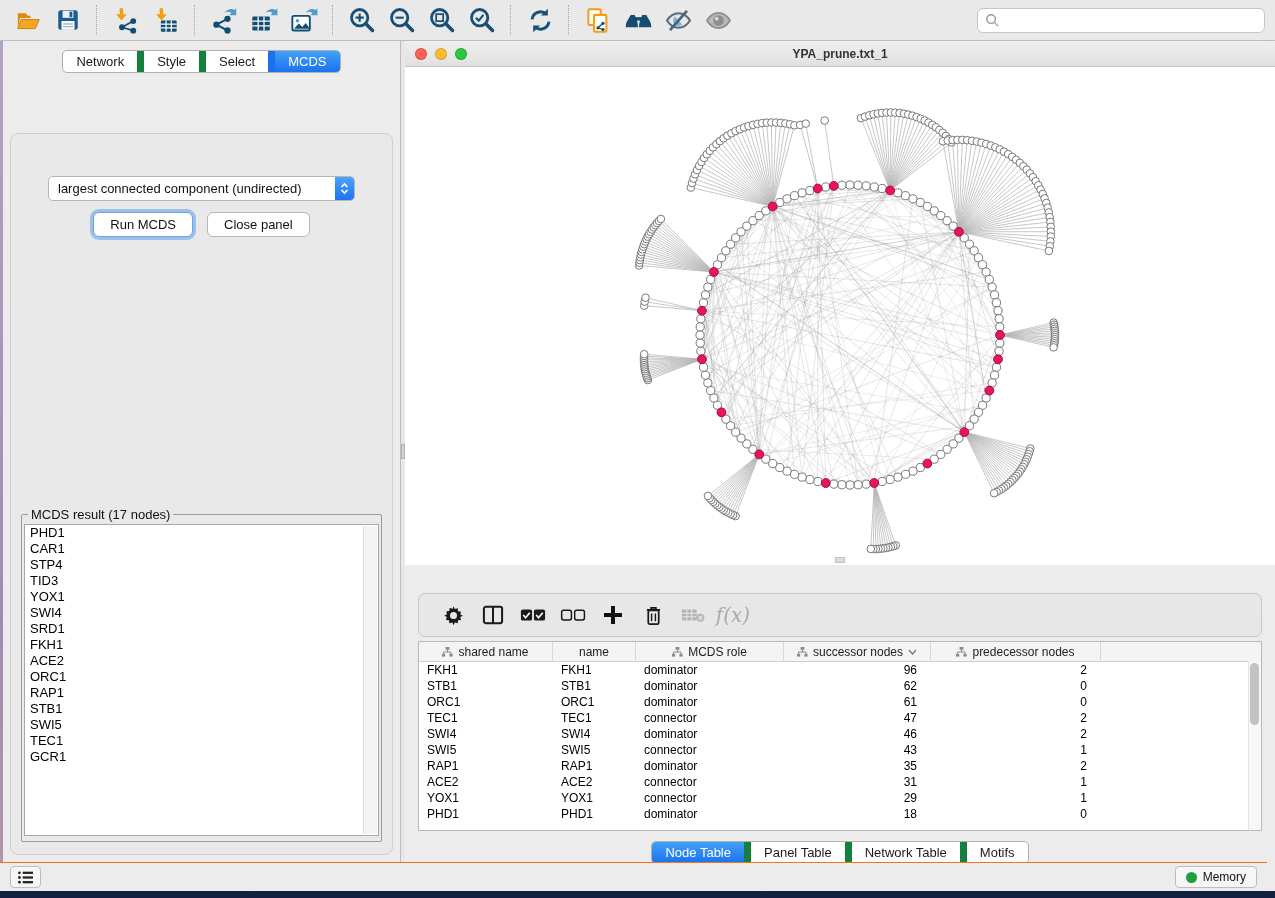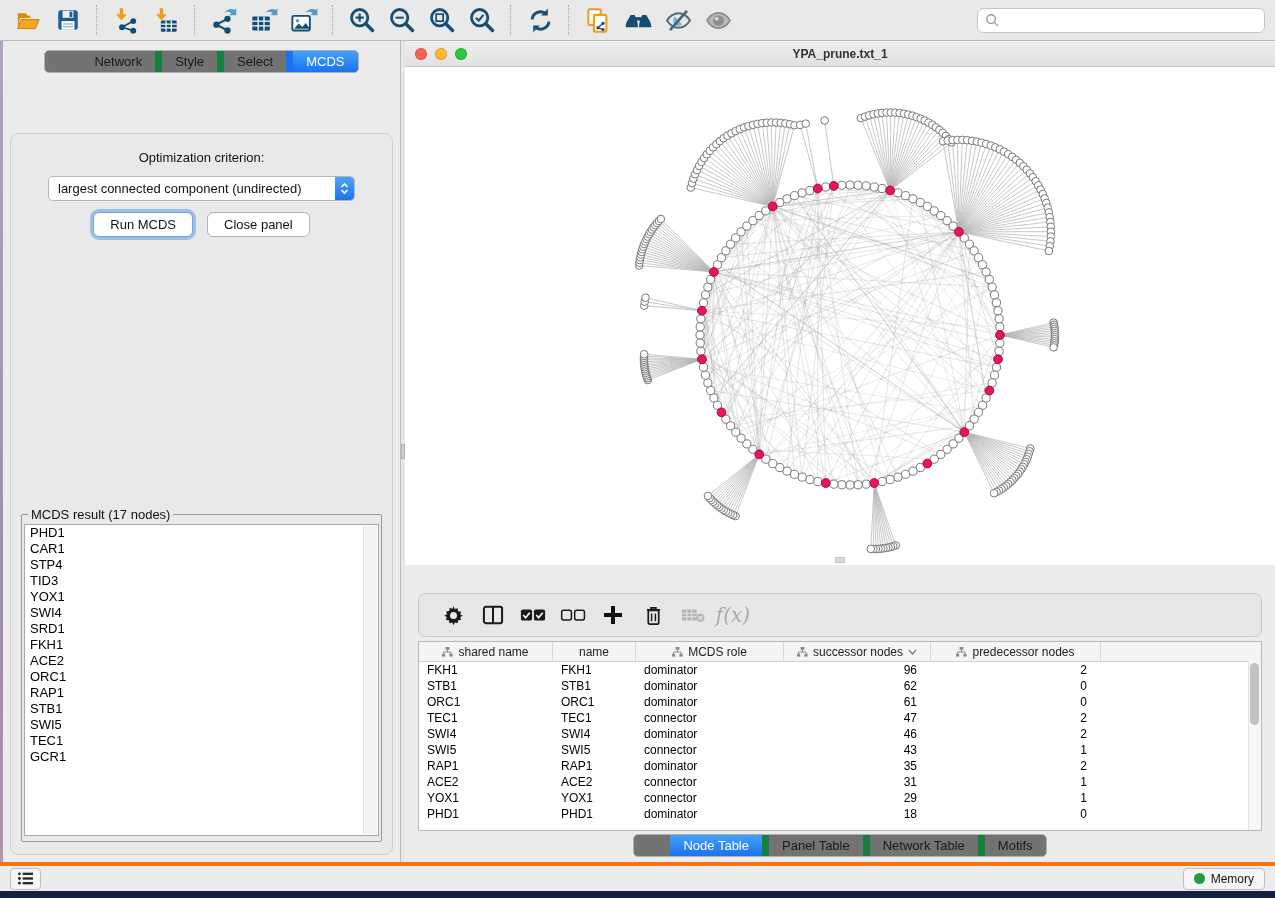--- a/index.html
+++ b/index.html
@@ -20,21 +20,21 @@
   .search{margin-left:auto;margin-right:10px;width:288px;height:25px;background:#fff;border:1px solid #c6c6c6;border-radius:6px;display:flex;align-items:center;padding-left:7px;box-sizing:border-box;}
   .search input{border:none;outline:none;flex:1;font-size:13px;background:transparent;margin-left:5px;font-family:inherit;}
 
   
   .cpanel{position:absolute;left:3px;top:41px;width:397px;height:821px;background:#ececec;}
   .panel-head{height:26px;display:flex;align-items:center;padding:4px 10px 0 10px;}
   .panel-title{font-size:13px;color:#1a1a1a;}
   .panel-head .spacer{flex:1}
   .mini-btn{width:16px;height:16px;display:flex;align-items:center;justify-content:center;margin-left:7px;}
   .seg-row{display:flex;justify-content:center;margin-top:9px;}
-  .seg{display:inline-flex;border:1px solid #b0b0b0;border-radius:5px;overflow:hidden;background:#737373;height:21px;padding-left:36px;}
+  .seg{display:inline-flex;border:1px solid #b0b0b0;border-radius:5px;overflow:hidden;background:#ffffff;height:21px;}
   .seg > div{padding:2px 13px;font-size:13px;color:#1a1a1a;border-left:7px solid #15803d;display:flex;align-items:center;}
   .seg > div:first-child{border-left:none;}
   .seg > div.sel{background:linear-gradient(180deg,#43a0f8,#1b72ef);color:#fff;border-left-color:#1b72ef;}
   .pane{position:absolute;left:7px;right:7px;top:92px;bottom:7px;background:#e9e9e9;border:1px solid #cfcfcf;border-radius:8px;}
   .opt-label{text-align:center;margin-top:16px;font-size:13px;color:#111;}
   .dropdown{position:absolute;left:37px;right:37px;top:42px;height:25px;background:#fff;border:1px solid #b6b6b6;border-radius:5px;display:flex;align-items:center;box-sizing:border-box;}
   .dropdown .val{flex:1;font-size:13px;padding-left:9px;color:#111;white-space:nowrap;}
   .dropdown .step{width:19px;height:100%;background:linear-gradient(180deg,#4da3f9,#1d74f0);border-radius:0 4px 4px 0;display:flex;align-items:center;justify-content:center;}
   .btn-row{position:absolute;top:78px;left:0;right:0;display:flex;justify-content:center;gap:14px;}
   .btn{height:25px;background:#fff;border:1px solid #b6b6b6;border-radius:6px;font-size:13px;color:#111;display:flex;align-items:center;padding:0 16px;box-sizing:border-box;}
@@ -65,24 +65,24 @@
   .tpi{width:40px;height:30px;display:flex;align-items:center;justify-content:center;flex:0 0 auto;}
   .fx{font-family:"DejaVu Serif","Liberation Serif",serif;font-style:italic;font-size:20px;color:#aaa;}
   .ttable{position:absolute;left:13px;right:13px;top:76px;height:190px;background:#fff;border:1px solid #b9b9b9;box-sizing:border-box;overflow:hidden;}
   .t-head{display:flex;height:19px;background:#f4f4f4;border-bottom:1px solid #d0d0d0;}
   .th{display:inline-flex;align-items:center;justify-content:center;gap:5px;height:19px;border-right:1px solid #d8d8d8;font-size:12px;color:#222;box-sizing:border-box;flex:0 0 auto;}
   .tr{display:flex;height:16px;align-items:center;}
   .td{font-size:12px;padding-left:8px;box-sizing:border-box;white-space:nowrap;overflow:hidden;flex:0 0 auto;color:#000;}
   .td.num{text-align:right;padding-right:14px;padding-left:0;}
   .t-scroll{position:absolute;right:0;top:19px;bottom:0;width:12px;background:#f7f7f7;border-left:1px solid #e2e2e2;}
   .t-thumb{position:absolute;left:1px;top:2px;width:9px;height:62px;background:#c2c2c2;border-radius:5px;}
-  .tp-tabs{position:absolute;left:0;right:0;top:269px;display:flex;justify-content:center;}
+  .tp-tabs{position:absolute;left:0;right:0;top:276px;display:flex;justify-content:center;}
 
   
-  .statusbar{position:absolute;left:0;right:0;top:862px;height:29px;background:#ececec;border-top:4px solid #f97316;display:flex;align-items:center;padding:0 10px;box-sizing:border-box;}
+  .statusbar{position:absolute;left:0;right:8px;top:862px;height:29px;background:#ececec;border-top:1px solid #f97316;display:flex;align-items:center;padding:0 10px;box-sizing:border-box;}
   .sb-btn{height:22px;background:#f6f6f6;border:1px solid #bdbdbd;border-radius:4px;display:flex;align-items:center;justify-content:center;padding:0 6px;box-sizing:border-box;}
   .mem{margin-left:auto;gap:6px;padding:0 10px;font-size:12px;color:#111;}
   .dot{width:11px;height:11px;border-radius:50%;background:#1e9e3e;}
 </style>
 </head>
 <body>
 
 <div class="win">
 
   <div class="toolbar">
@@ -226,21 +226,20 @@
   <div class="cpanel">
     <div class="seg-row">
       <div class="seg">
         <div>Network</div>
         <div>Style</div>
         <div>Select</div>
         <div class="sel">MCDS</div>
       </div>
     </div>
     <div class="pane">
-      <div class="opt-label">Optimization criterion:</div>
       <div class="dropdown">
         <span class="val">largest connected component (undirected)</span>
         <span class="step">
             <svg width="11" height="13" viewBox="0 0 11 13">
               <path d="M2.5 5l3-3 3 3M2.5 8l3 3 3-3" fill="none" stroke="#fff" stroke-width="1.6"></path>
             </svg>
           </span>
       </div>
       <div class="btn-row">
         <div class="btn focused">Run MCDS</div>

